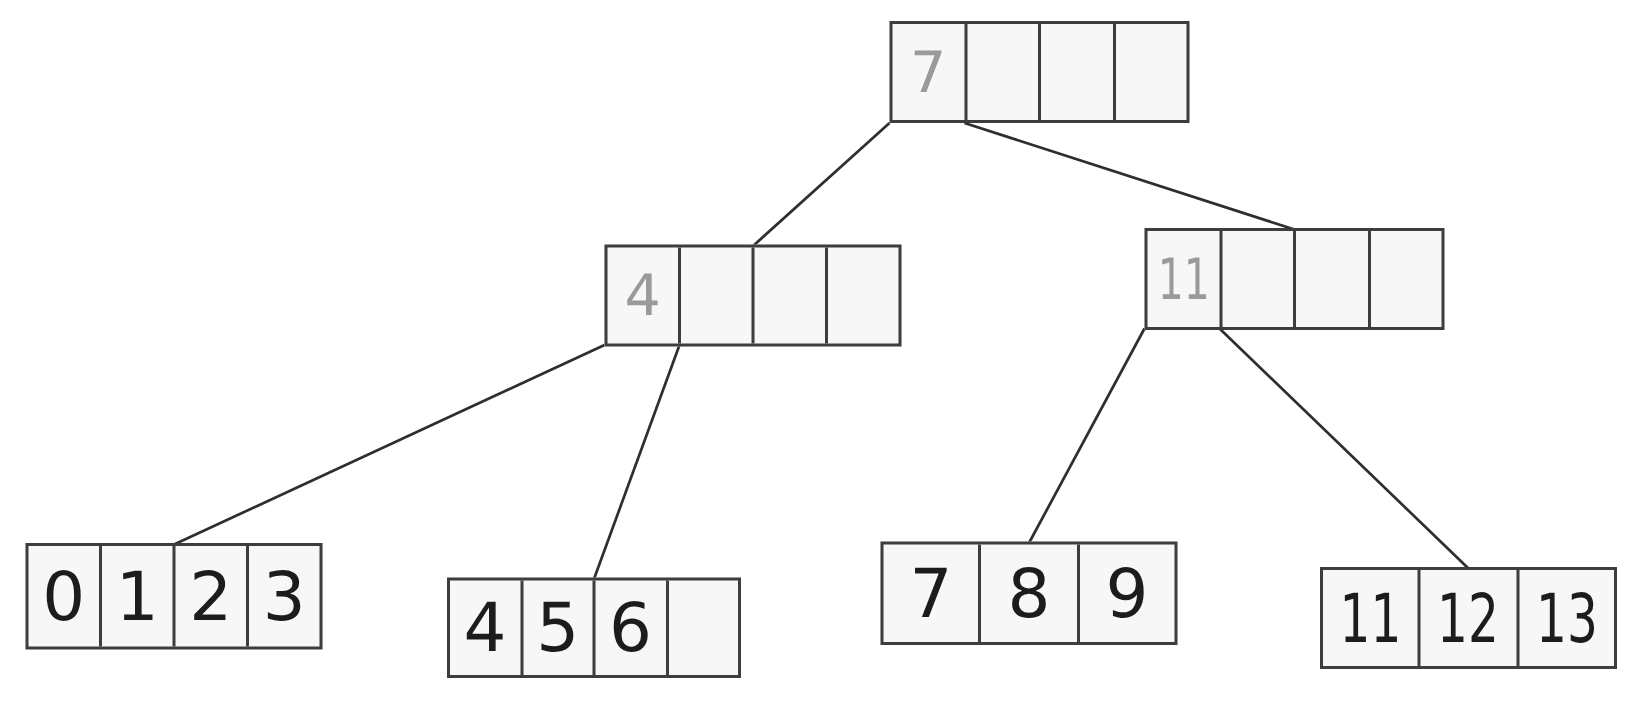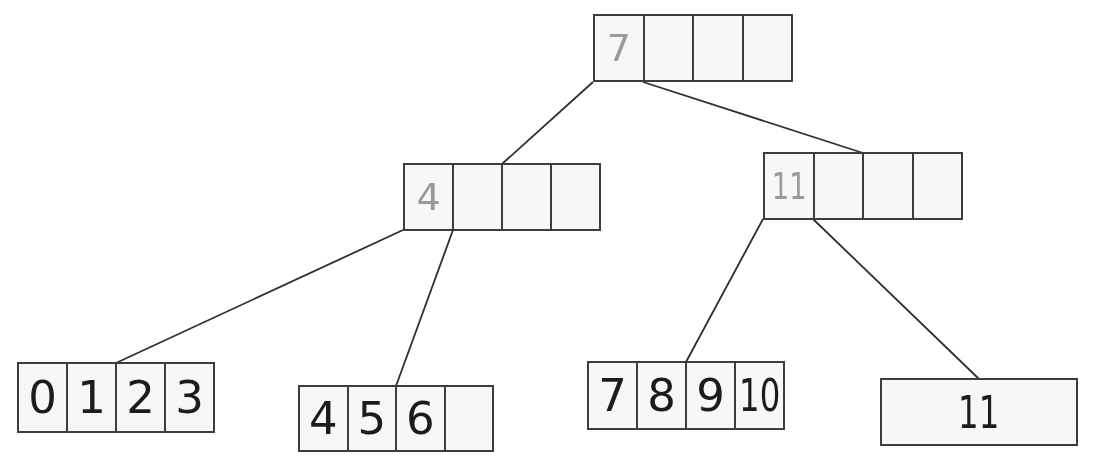--- a/index.html
+++ b/index.html
@@ -145,23 +145,26 @@
       <div class="btree-node leaf" style="left: 587px; top: 361px; width: 198px; height: 69px;">
         <div class="node-cell">
           <span>7</span>
         </div>
         <div class="node-cell">
           <span>8</span>
         </div>
         <div class="node-cell">
           <span>9</span>
         </div>
-        <div class="node-cell">
-          <span class="squeeze">10</span>
-        </div>
       </div>
       <div class="btree-node leaf" style="left: 880px; top: 378px; width: 198px; height: 68px;">
         <div class="node-cell">
           <span class="squeeze">11</span>
+        </div>
+        <div class="node-cell">
+          <span class="squeeze">12</span>
+        </div>
+        <div class="node-cell">
+          <span class="squeeze">13</span>
         </div>
       </div>
     </div>
 </div>
 
 </body></html>

